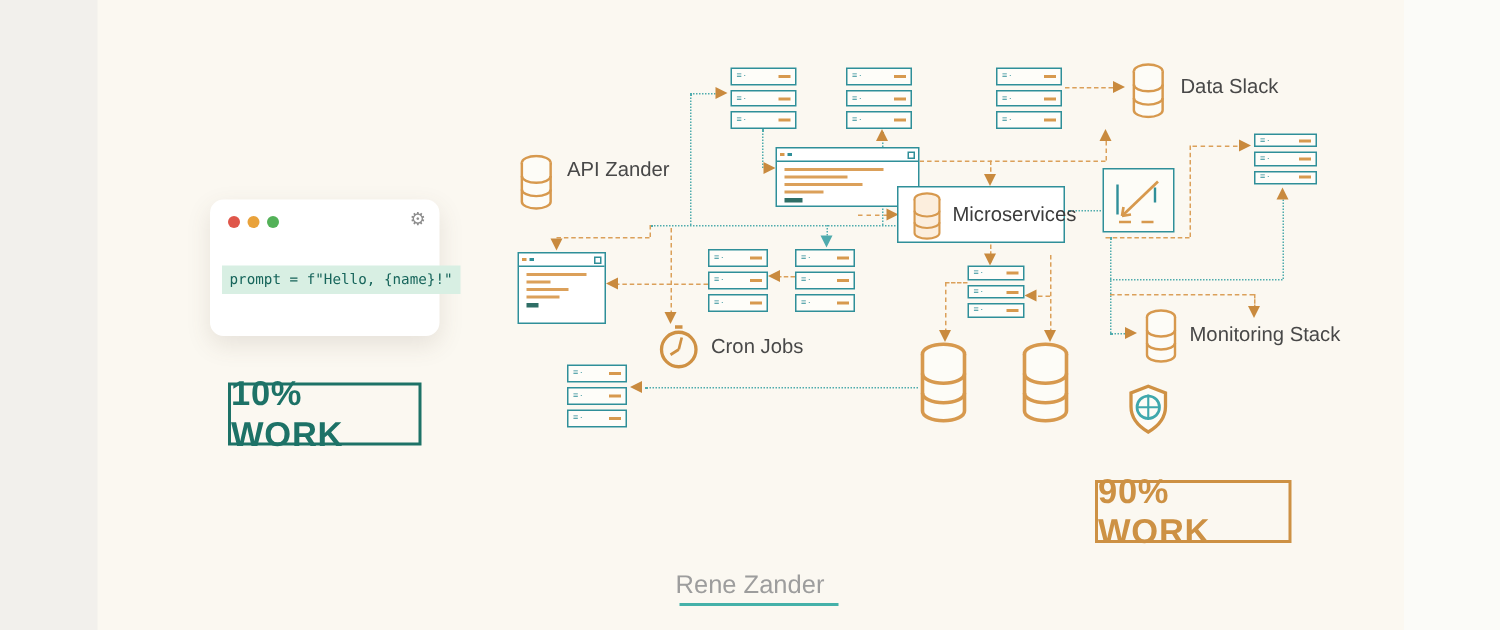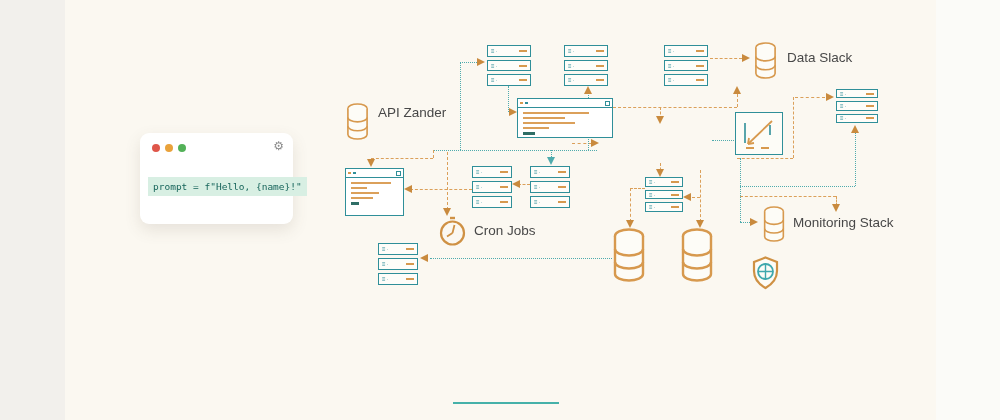--- a/index.html
+++ b/index.html
@@ -80,21 +80,33 @@
   <div class="codewin">
     <div class="dots">
       <span class="dot" style="background: rgb(223, 86, 74);"></span>
       <span class="dot" style="background: rgb(233, 162, 59);"></span>
       <span class="dot" style="background: rgb(83, 177, 88);"></span>
     </div>
     <span class="gear">⚙</span>
     <div class="codeline">prompt = f"Hello, {name}!"</div>
   </div>
 
-
+  <div class="badge" id="badge10">10% WORK</div>
+  <div class="badge" id="badge90">90% WORK</div>
+
+  <div class="ms-box">
+    <span class="ms-db">
+      <svg width="26" height="32" viewBox="0 0 34 54" fill="none">
+        <ellipse cx="17" cy="8" rx="14" ry="6.5" fill="#fceedd" stroke="#d7994e" stroke-width="2.4"></ellipse>
+        <path d="M3 8 v38 a14 6.5 0 0 0 28 0 v-38" fill="#fceedd" stroke="#d7994e" stroke-width="2.4"></path>
+        <path d="M3 21 a14 6.5 0 0 0 28 0 M3 34 a14 6.5 0 0 0 28 0" stroke="#d7994e" stroke-width="2.4" fill="none"></path>
+      </svg>
+    </span>
+    <span class="ms-label">Microservices</span>
+  </div>
 
   <div class="chartbox">
     <svg width="45" height="40" viewBox="0 0 45 40" fill="none">
       <path d="M9 10 V30" stroke="#2f8f99" stroke-width="1.6"></path>
       <path d="M34 12 V22" stroke="#2f8f99" stroke-width="1.6"></path>
       <path d="M12 31 L36 8" stroke="#d7994e" stroke-width="1.8"></path>
       <path d="M12 31 l6 -1 M12 31 l1 -6" stroke="#d7994e" stroke-width="1.8"></path>
       <path d="M10 35 h8 M25 35 h8" stroke="#d7994e" stroke-width="1.8"></path>
     </svg>
   </div>
@@ -108,20 +120,21 @@
   </div>
 
   <div class="node" style="left:752px;top:256px">
     <svg width="27" height="34" viewBox="0 0 27 34" fill="none">
       <path d="M13.5 1.5 L25 6 V15 c0 8.5 -5.5 13.5 -11.5 17 C7.5 28.5 2 23.5 2 15 V6 Z" stroke="#cf9144" stroke-width="2.2" fill="#fdfcf7"></path>
       <circle cx="13.5" cy="15.5" r="7.5" stroke="#3fa8ad" stroke-width="1.8"></circle>
       <path d="M13.5 7 V24 M6 15.5 H21" stroke="#3fa8ad" stroke-width="1.4"></path>
     </svg>
   </div>
 
+  <div class="signature">Rene Zander</div>
   <div class="sig-underline"></div>
 
   <div id="gen"></div>
 <div class="label" style="left: 378px; top: 105px;">API Zander</div>
     <div class="label" style="left: 787px; top: 50px;">Data Slack</div>
     <div class="label" style="left: 474px; top: 223px;">Cron Jobs</div>
     <div class="label" style="left: 793px; top: 215px;">Monitoring Stack</div>
     <div class="edge v teal" style="left: 460px; top: 62px; height: 88px; width: 0px;"></div>
     <div class="edge h teal" style="left: 460px; top: 62px; width: 17px; height: 0px;"></div>
     <div class="edge h teal" style="left: 433px; top: 150px; width: 164px; height: 0px;"></div>

